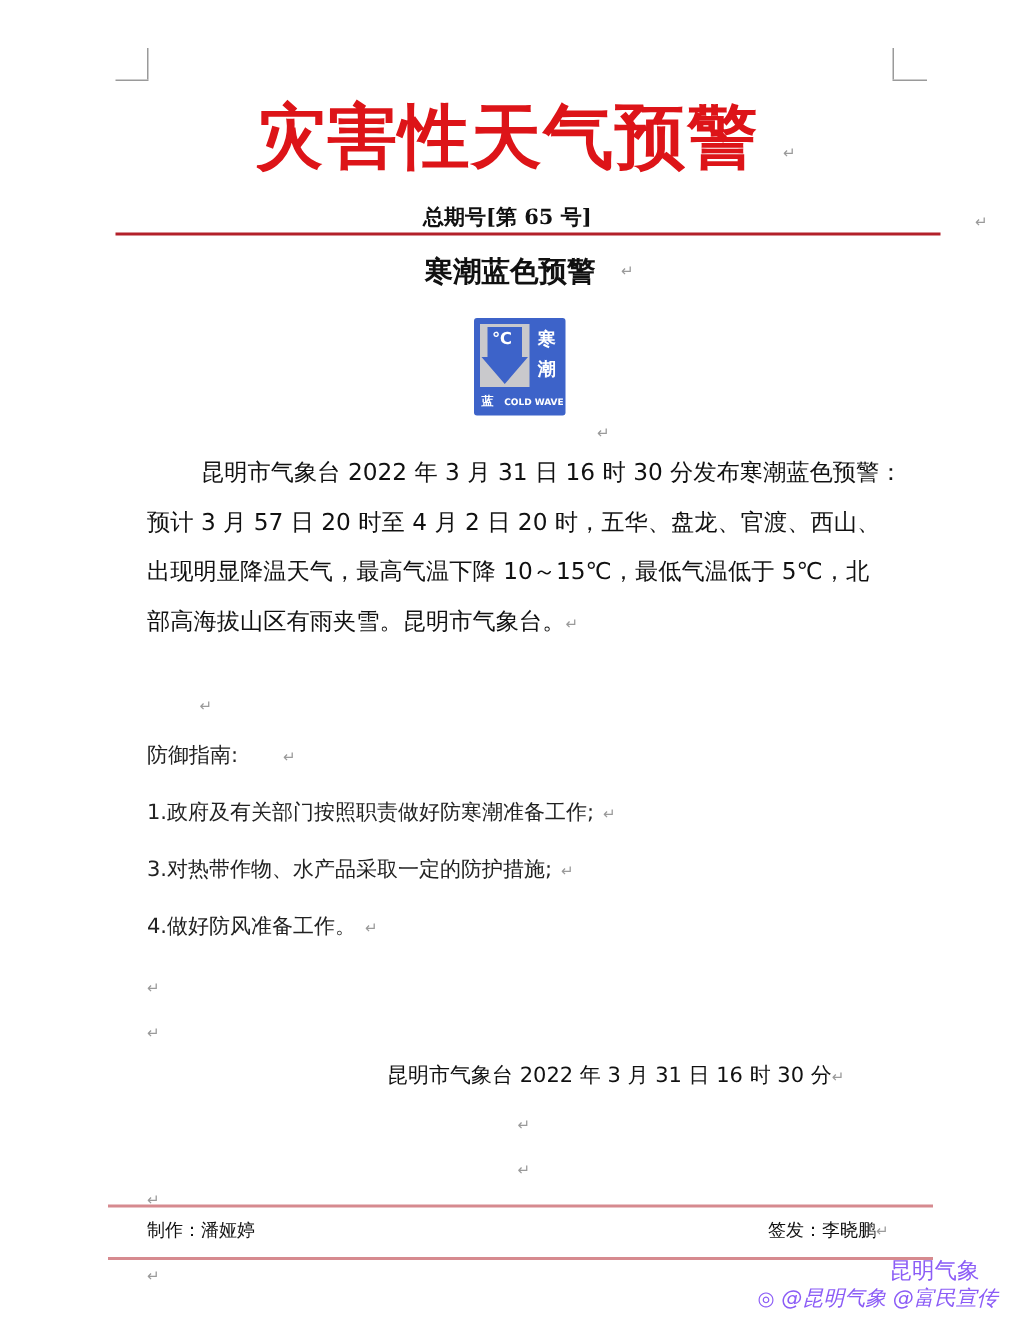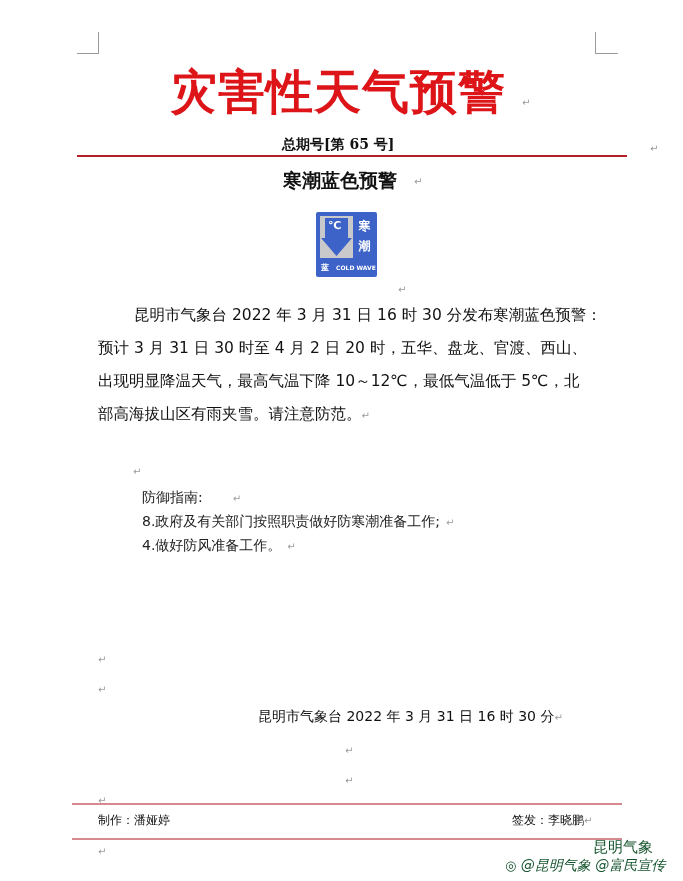--- a/index.html
+++ b/index.html
@@ -16,25 +16,25 @@
   .redline2 { position:absolute; height:2px; background:#d68a8f; }
   .subtitle { left:283px; top:168px; font-size:19px; font-weight:bold; font-family:"DejaVu Serif", serif; white-space:nowrap; }
   .icon-box { left:316px; top:212px; width:61px; height:65px; background:#3d63c9; border-radius:2px; }
   .icon-panel { position:absolute; left:4px; top:4px; width:33px; height:42px; background:#c9c9cc; }
   .icon-right { position:absolute; left:39px; top:4px; width:19px; height:42px; color:#fff; font-size:12px;
                 font-weight:bold; text-align:center; line-height:20px; }
   .icon-bottom { position:absolute; left:2px; top:49px; width:57px; height:14px; color:#fff; font-size:6px;
                  font-weight:bold; line-height:14px; white-space:nowrap; }
   .para { left:98px; width:510px; font-size:15.5px; line-height:33px; font-family:"DejaVu Sans", sans-serif; }
   .para p { margin:0; white-space:nowrap; }
-  .guide { left:98px; font-size:14px; line-height:23px; color:#222;margin-left:44px; }
+  .guide { left:98px; font-size:14px; line-height:37px; color:#222; }
   .guide div { white-space:nowrap; }
   .sign { left:258px; top:708px; font-size:14px; white-space:nowrap; }
   .footer-text { font-size:12px; white-space:nowrap; top:812px; }
-  .watermark { color:#14532d; font-size:14px; white-space:nowrap; }
+  .watermark { color:#8b5cf6; font-size:14px; white-space:nowrap; }
 </style>
 </head>
 <body>
 
 <div class="corner-v" style="left:98px; top:32px; height:21px;"></div>
 <div class="corner-h" style="left:77px; top:53px; width:22px;"></div>
 <div class="corner-v" style="left:595px; top:32px; height:21px;"></div>
 <div class="corner-h" style="left:595px; top:53px; width:23px;"></div>
 
 <div class="abs title">灾害性天气预警</div>
@@ -60,30 +60,31 @@
   </div>
   <div class="icon-bottom">
     <span style="font-size:8px; margin-left:3px;">蓝</span>
     <span style="margin-left:5px;">COLD WAVE</span>
   </div>
 </div>
 <span class="abs mark" style="left:398px; top:284px;">↵</span>
 
 <div class="abs para" style="top:299px;">
   <p style="padding-left:36px;">昆明市气象台 2022 年 3 月 31 日 16 时 30 分发布寒潮蓝色预警：</p>
-  <p>预计 3 月 31 日 30 时至 4 月 2 日 20 时，五华、盘龙、官渡、西山、</p>
-  <p>出现明显降温天气，最高气温下降 10～12℃，最低气温低于 5℃，北</p>
-  <p><span>部高海拔山区有雨夹雪。请注意防范。</span><span class="mark">↵</span></p>
+  <p>预计 3 月 57 日 20 时至 4 月 2 日 20 时，五华、盘龙、官渡、西山、</p>
+  <p>出现明显降温天气，最高气温下降 10～15℃，最低气温低于 5℃，北</p>
+  <p><span>部高海拔山区有雨夹雪。昆明市气象台。</span><span class="mark">↵</span></p>
 </div>
 
 <span class="abs mark" style="left:133px; top:466px;">↵</span>
 
 <div class="abs guide" style="top:486px;">
   <div><span>防御指南:</span><span class="mark" style="margin-left:30px;">↵</span></div>
-  <div><span>8.政府及有关部门按照职责做好防寒潮准备工作;</span><span class="mark" style="margin-left:6px;">↵</span></div>
+  <div><span>1.政府及有关部门按照职责做好防寒潮准备工作;</span><span class="mark" style="margin-left:6px;">↵</span></div>
+  <div><span>3.对热带作物、水产品采取一定的防护措施;</span><span class="mark" style="margin-left:6px;">↵</span></div>
   <div><span>4.做好防风准备工作。</span><span class="mark" style="margin-left:6px;">↵</span></div>
 </div>
 <span class="abs mark" style="left:98px; top:654px;">↵</span>
 <span class="abs mark" style="left:98px; top:684px;">↵</span>
 
 <div class="abs sign"><span>昆明市气象台 2022 年 3 月 31 日 16 时 30 分</span><span class="mark">↵</span></div>
 <span class="abs mark" style="left:345px; top:745px;">↵</span>
 <span class="abs mark" style="left:345px; top:775px;">↵</span>
 
 <span class="abs mark" style="left:98px; top:795px;">↵</span>

